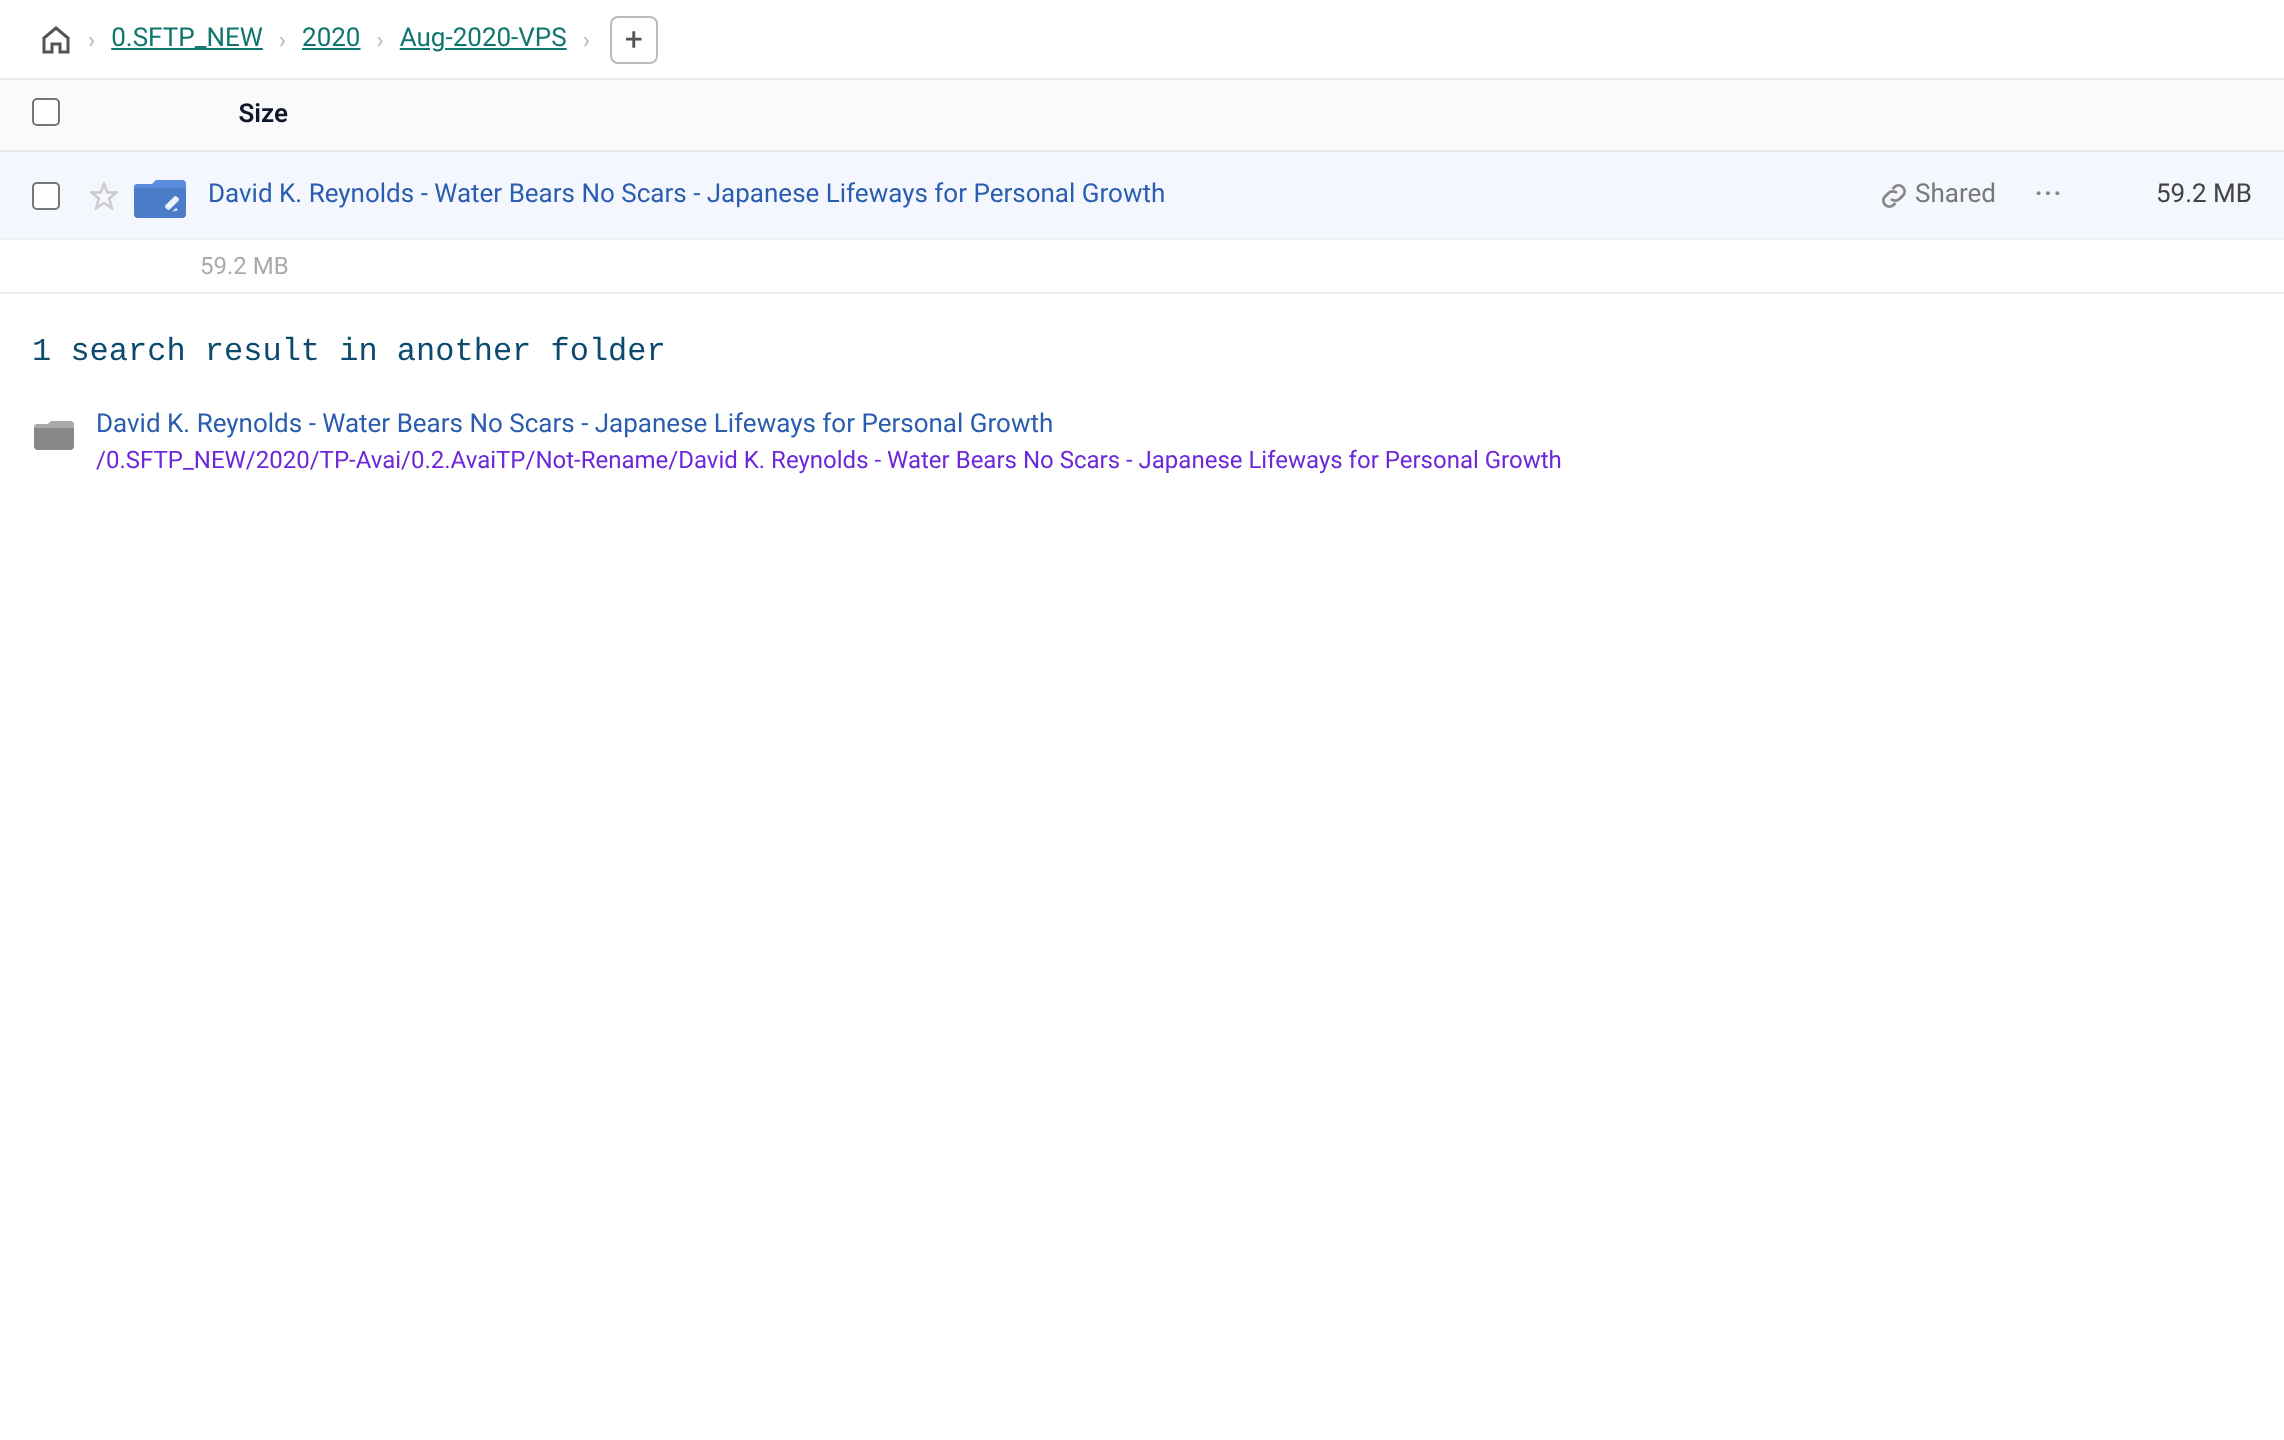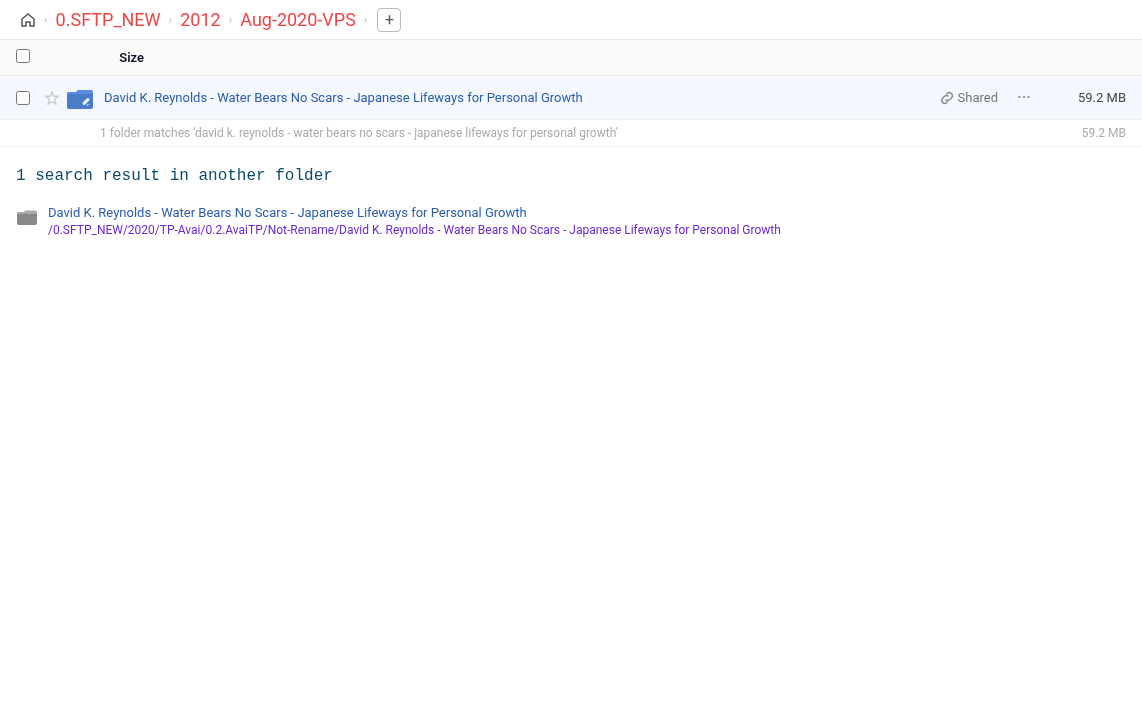--- a/index.html
+++ b/index.html
@@ -26,24 +26,25 @@
       cursor: pointer;
       padding: 2px 4px;
     }
     .breadcrumb-home svg { width: 16px; height: 16px; }
     .breadcrumb-separator {
       color: #bbb;
       margin: 0 4px;
       font-size: 12px;
     }
     .breadcrumb-item {
-      color: #ef4444;
+      color: #0f766e;
       cursor: pointer;
       padding: 2px 4px;
-      font-size: 18px;
+      font-size: 13px;
+      text-decoration: underline;
     }
     .breadcrumb-add {
       display: flex;
       align-items: center;
       justify-content: center;
       width: 24px;
       height: 24px;
       border: 1.5px solid #bbb;
       border-radius: 4px;
       color: #555;
@@ -214,21 +215,21 @@
 
 <div class="breadcrumb">
   <div class="breadcrumb-home">
     <svg viewBox="0 0 16 16" fill="none" stroke="#555" stroke-width="1.5">
       <path d="M2 7L8 2l6 5v7H10v-4H6v4H2V7z"></path>
     </svg>
   </div>
   <span class="breadcrumb-separator">›</span>
   <span class="breadcrumb-item">0.SFTP_NEW</span>
   <span class="breadcrumb-separator">›</span>
-  <span class="breadcrumb-item">2012</span>
+  <span class="breadcrumb-item">2020</span>
   <span class="breadcrumb-separator">›</span>
   <span class="breadcrumb-item">Aug-2020-VPS</span>
   <span class="breadcrumb-separator">›</span>
   <div class="breadcrumb-add">+</div>
 </div>
 
 <div class="column-header">
   <div class="col-checkbox">
     <input type="checkbox" style="">
   </div>
@@ -264,21 +265,20 @@
     </svg>
     <span>Shared</span>
   </div>
   <div class="row-more">
     <span>···</span>
   </div>
   <div class="row-size">59.2 MB</div>
 </div>
 
 <div class="matches-line">
-  <span>1 folder matches 'david k. reynolds - water bears no scars - japanese lifeways for personal growth'</span>
   <span>59.2 MB</span>
 </div>
 
 <div class="section-header">1 search result in another folder</div>
 
 <div class="result-row">
   <div class="result-folder-icon">
     <svg width="22" height="20" viewBox="0 0 22 20">
       <rect x="1" y="5" width="20" height="13" rx="2" ry="2" fill="#888"></rect>
       <path d="M1 7 Q1 5 3 5 L8 5 L9.5 3.5 L19 3.5 Q21 3.5 21 5 L21 7 Z" fill="#aaa"></path>

